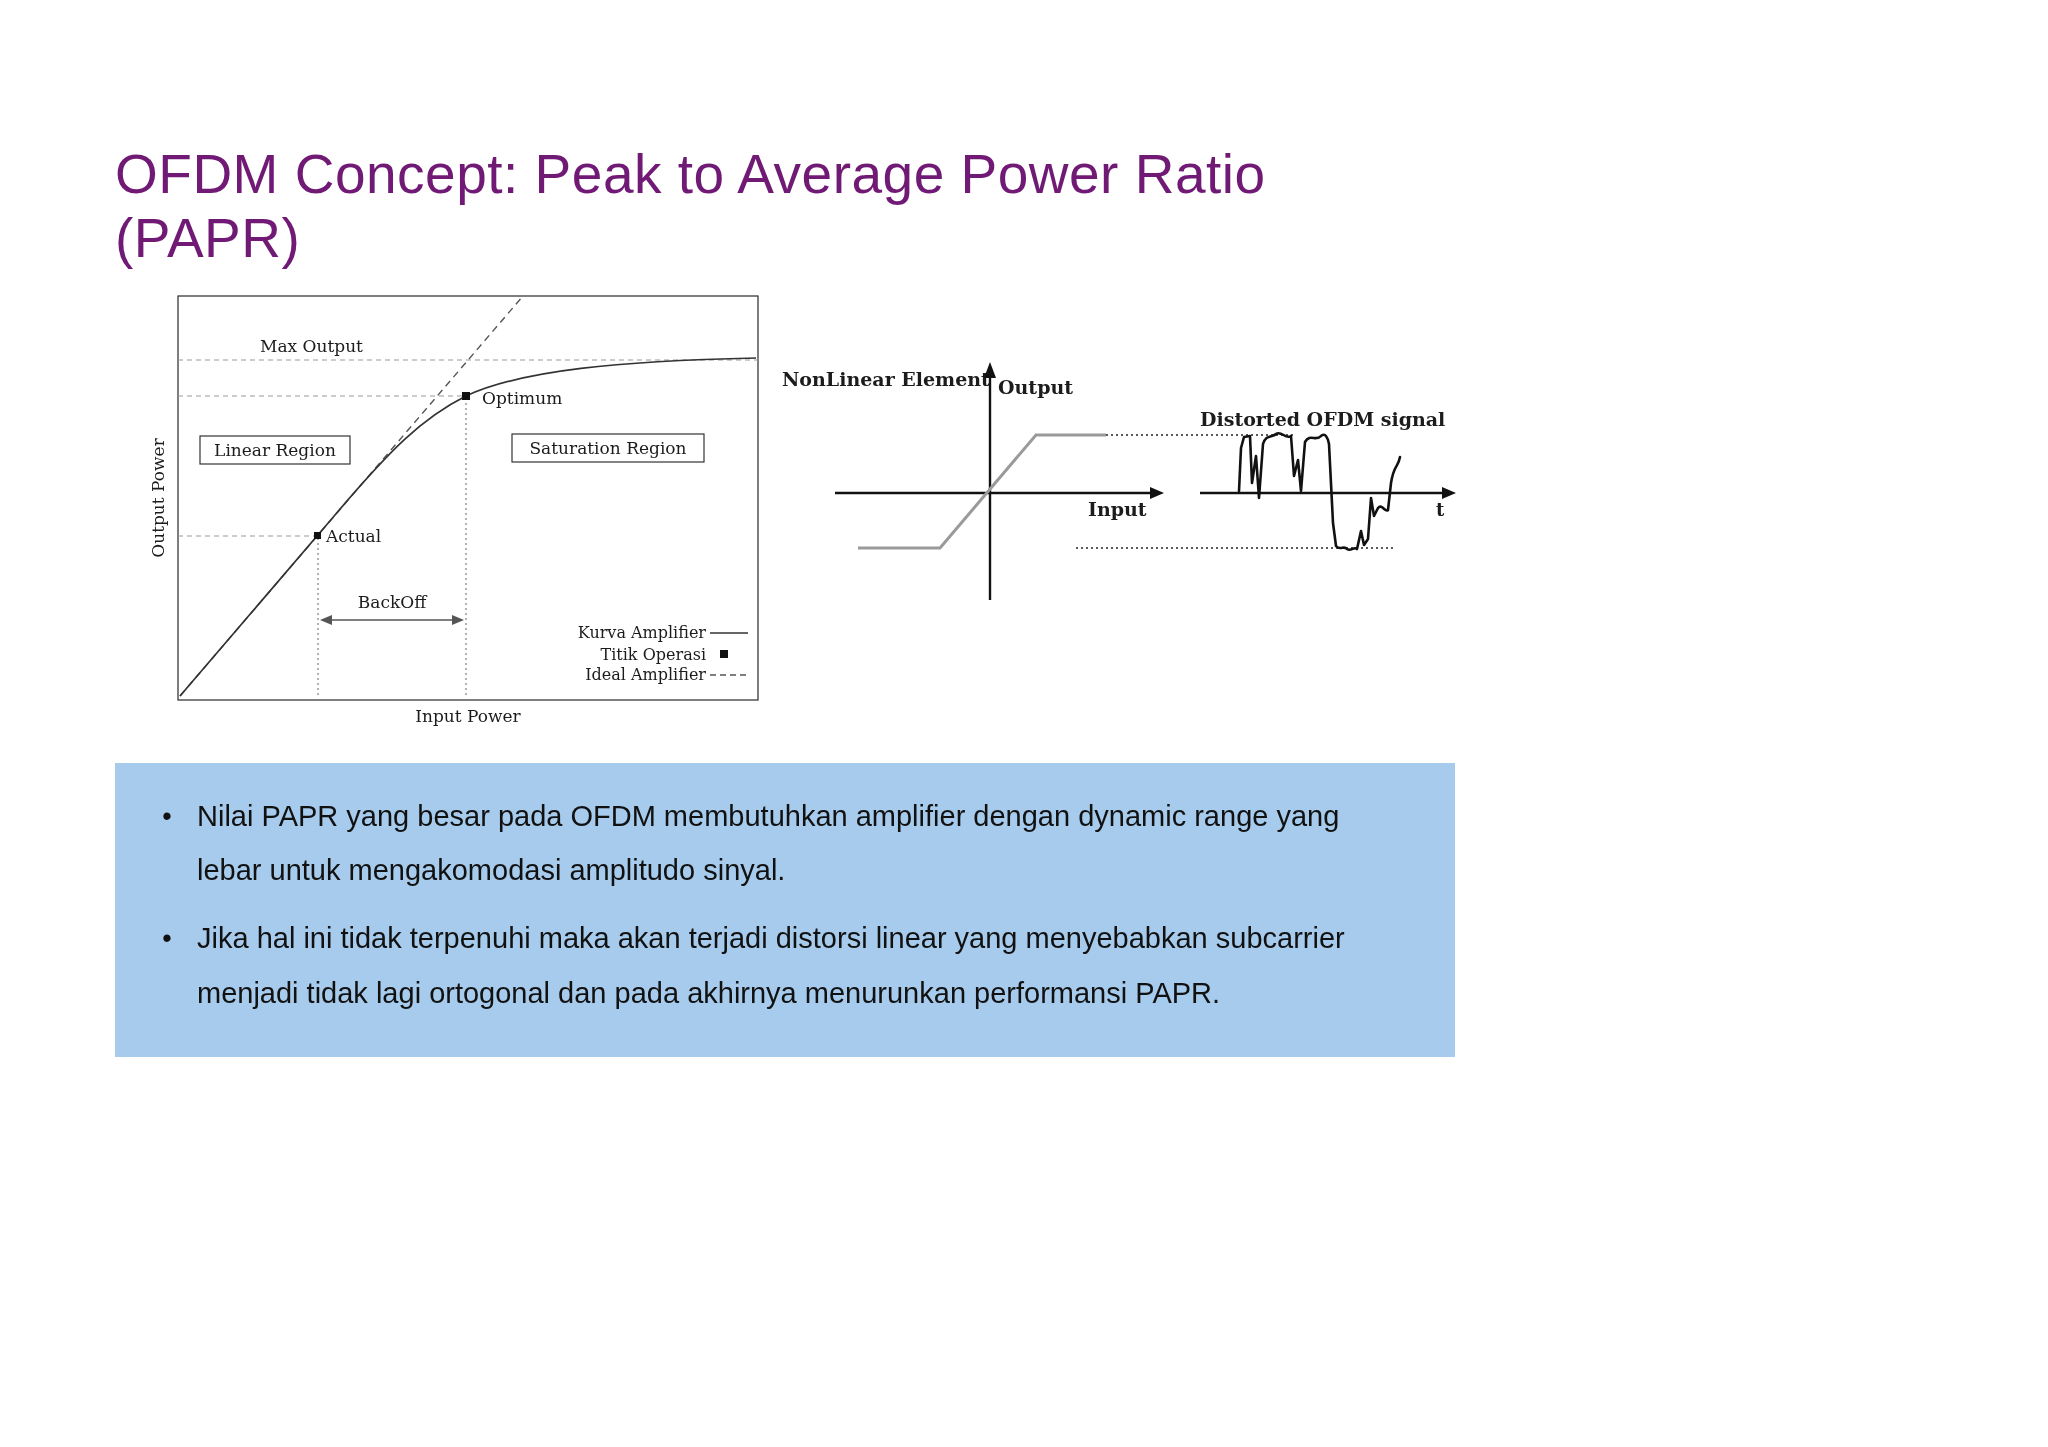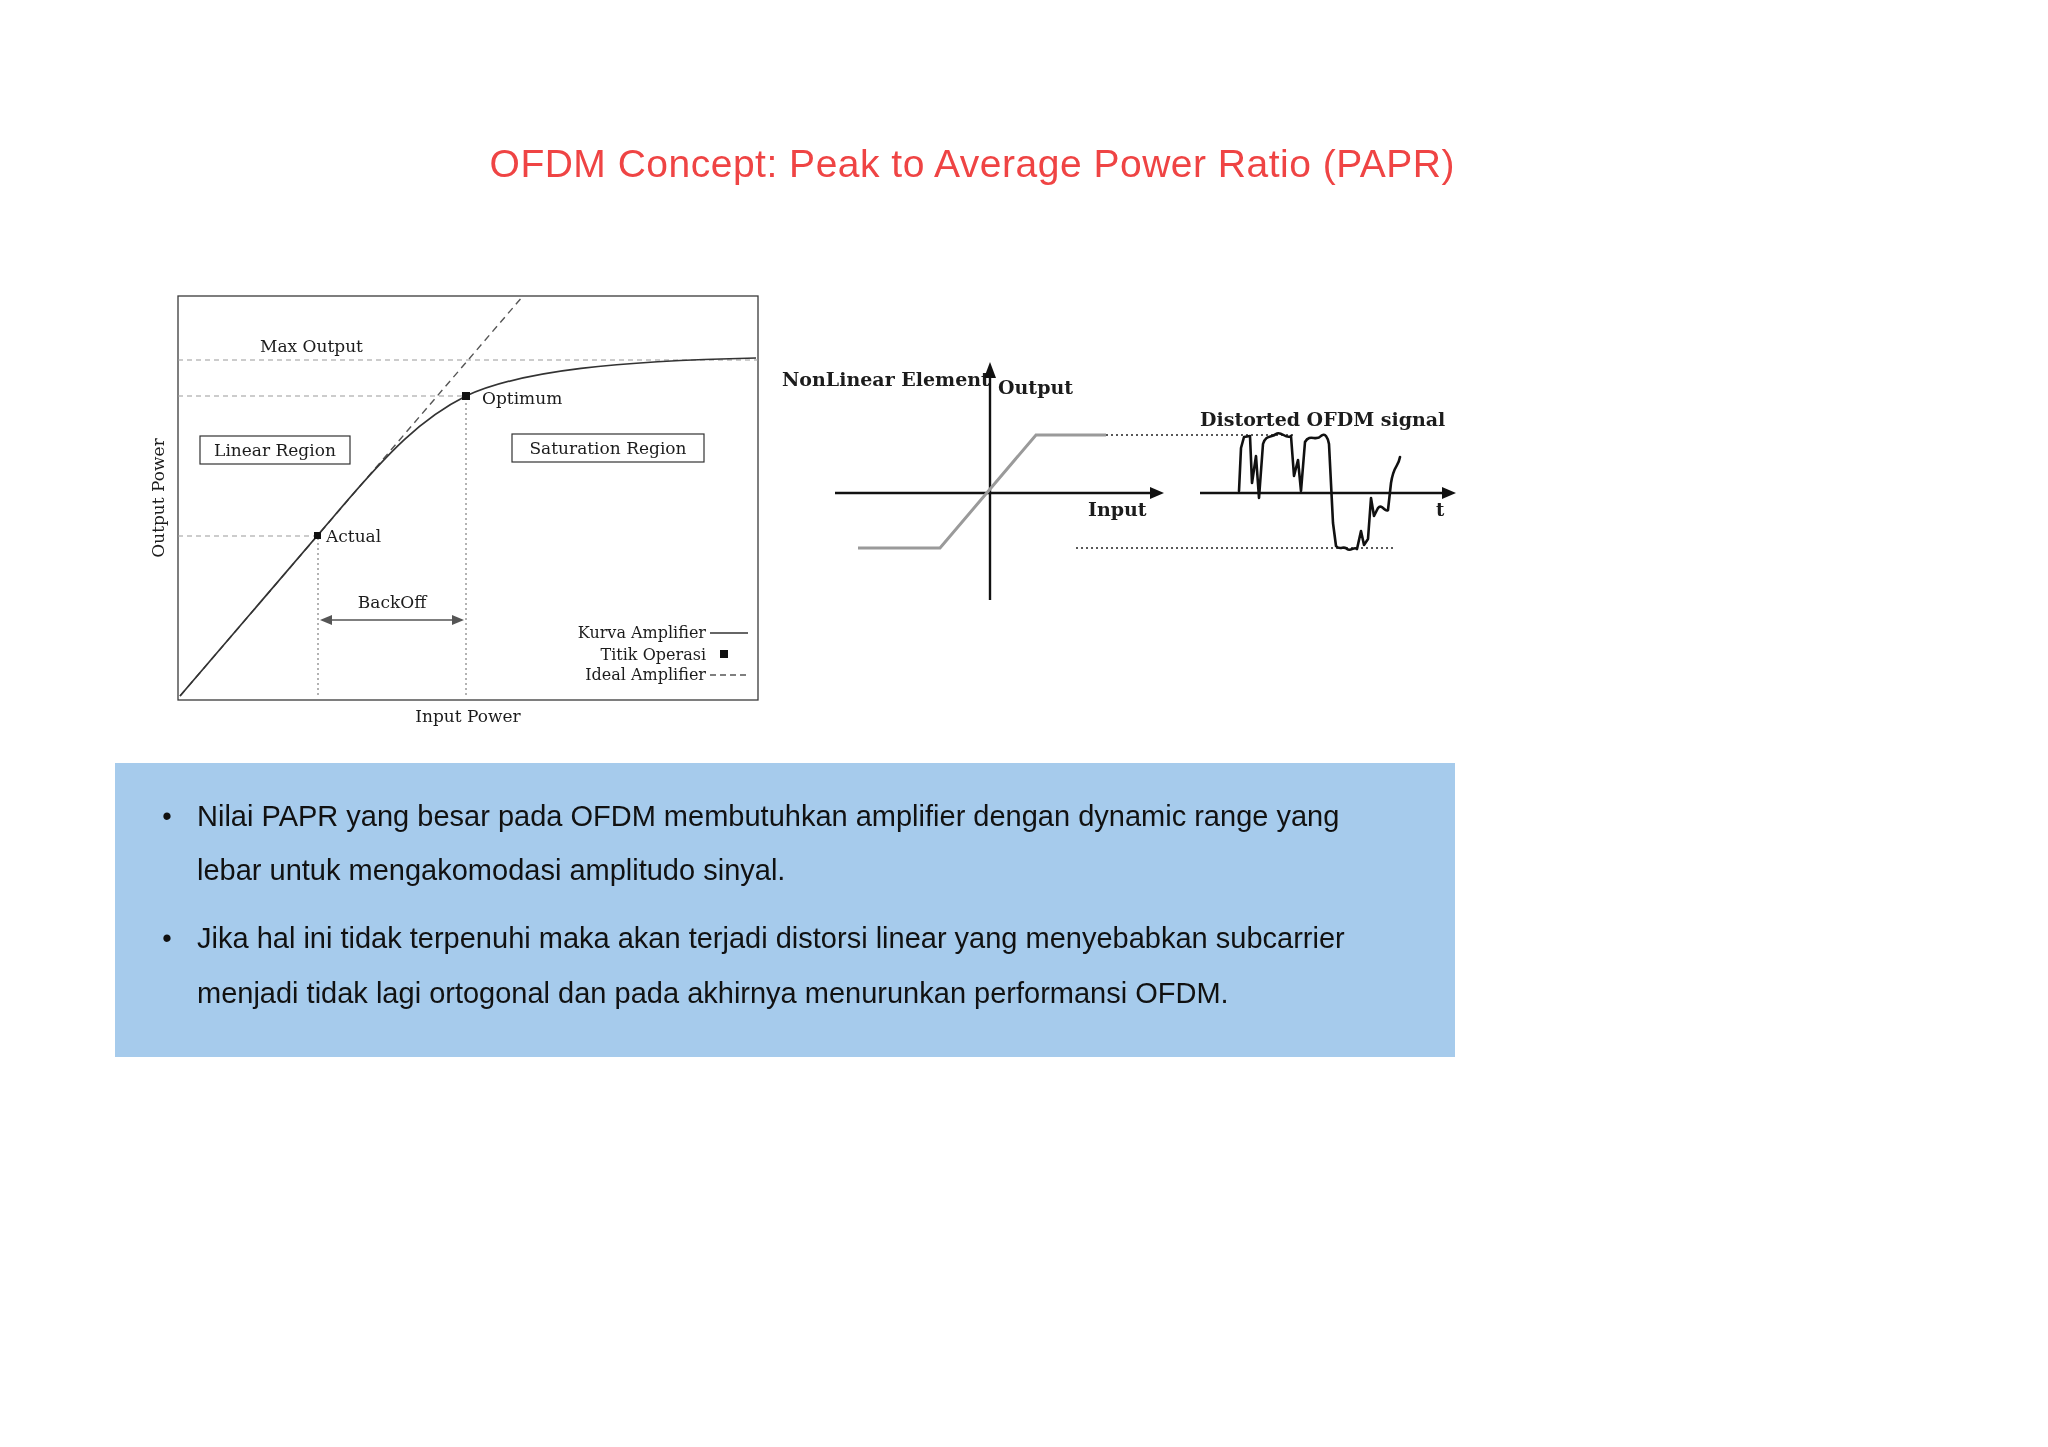--- a/index.html
+++ b/index.html
@@ -2,21 +2,21 @@
 <html><head>
 <meta charset="utf-8">
 <style>
   html,body { margin:0; padding:0; background:#ffffff; }
   .slide {
     position:relative; width:2048px; height:1447px; background:#ffffff;
     font-family:"Liberation Sans", sans-serif; overflow:hidden;
   }
   .title {
     position:absolute; left:115px; top:142px; width:1340px;
-    text-align:right; font-size:39px; color:#ef4444; letter-spacing:0.5px;
+    text-align:left; font-size:55px; color:#701a75; letter-spacing:0.5px;
   }
   .fig-left  { position:absolute; left:150px; top:290px; }
   .fig-right { position:absolute; left:780px; top:358px; }
 
   .notes {
     position:absolute; left:115px; top:763px; width:1340px; height:294px;
     box-sizing:border-box; padding:26px 44px 0 22px;
   }
   .bullet-row { display:flex; color:#111111; font-size:29px; line-height:1.87; margin-bottom:14px; }
   .bullet { flex:none; width:60px; text-align:center; font-size:27px; padding-top:2px; }
@@ -121,17 +121,17 @@
              C 614 106 618 110 620 99" fill="none" stroke="#111" stroke-width="2.6" stroke-linejoin="round" stroke-linecap="round"></path>
   </svg>
 
   <div class="notes" style="background-color:#a6cbec">
     <div class="bullet-row">
       <span class="bullet">•</span>
       <span class="bullet-text">Nilai PAPR yang besar pada OFDM membutuhkan amplifier dengan dynamic range yang lebar untuk mengakomodasi amplitudo sinyal.</span>
     </div>
     <div class="bullet-row">
       <span class="bullet">•</span>
-      <span class="bullet-text">Jika hal ini tidak terpenuhi maka akan terjadi distorsi linear yang menyebabkan subcarrier menjadi tidak lagi ortogonal dan pada akhirnya menurunkan performansi OFDM.</span>
+      <span class="bullet-text">Jika hal ini tidak terpenuhi maka akan terjadi distorsi linear yang menyebabkan subcarrier menjadi tidak lagi ortogonal dan pada akhirnya menurunkan performansi PAPR.</span>
     </div>
   </div>
 
 </div>
 
 </body></html>

